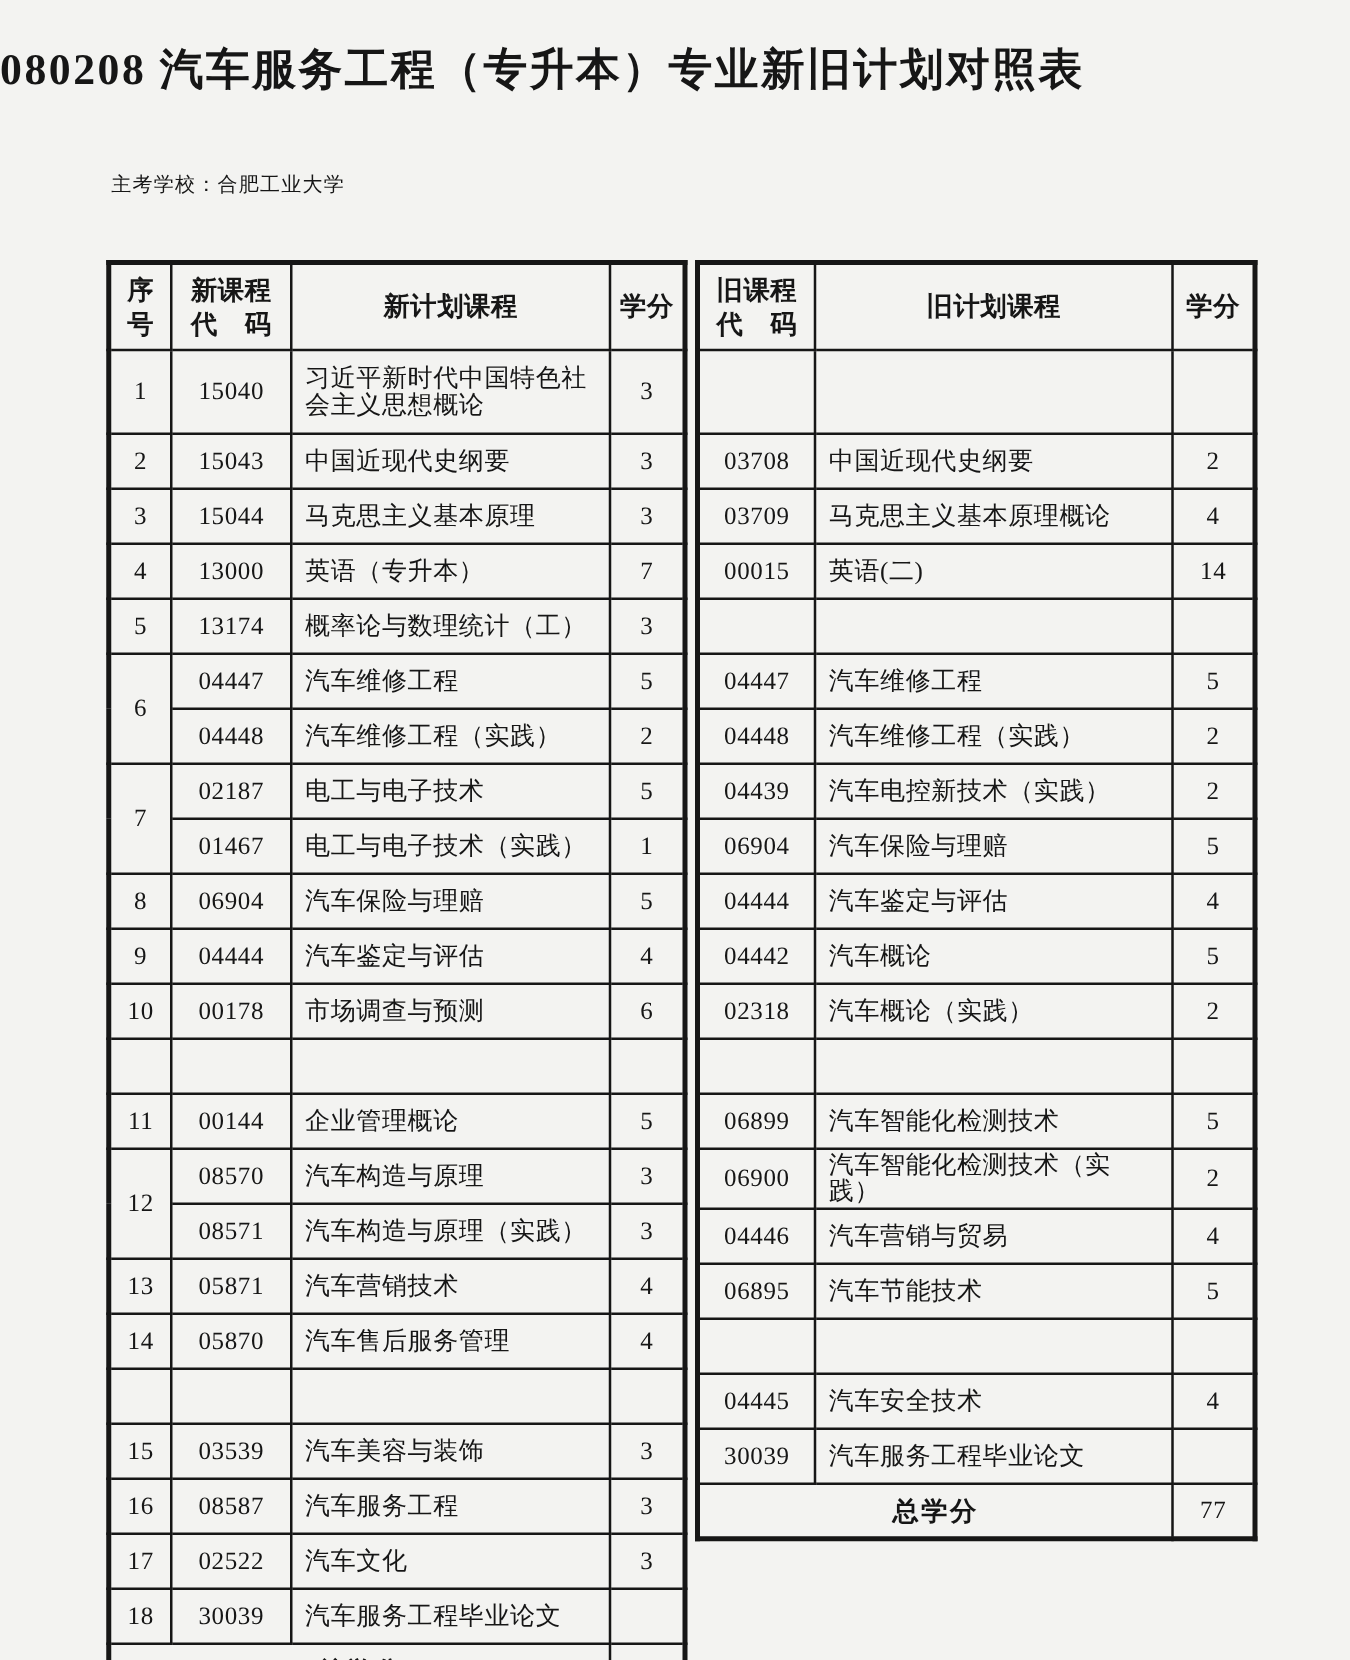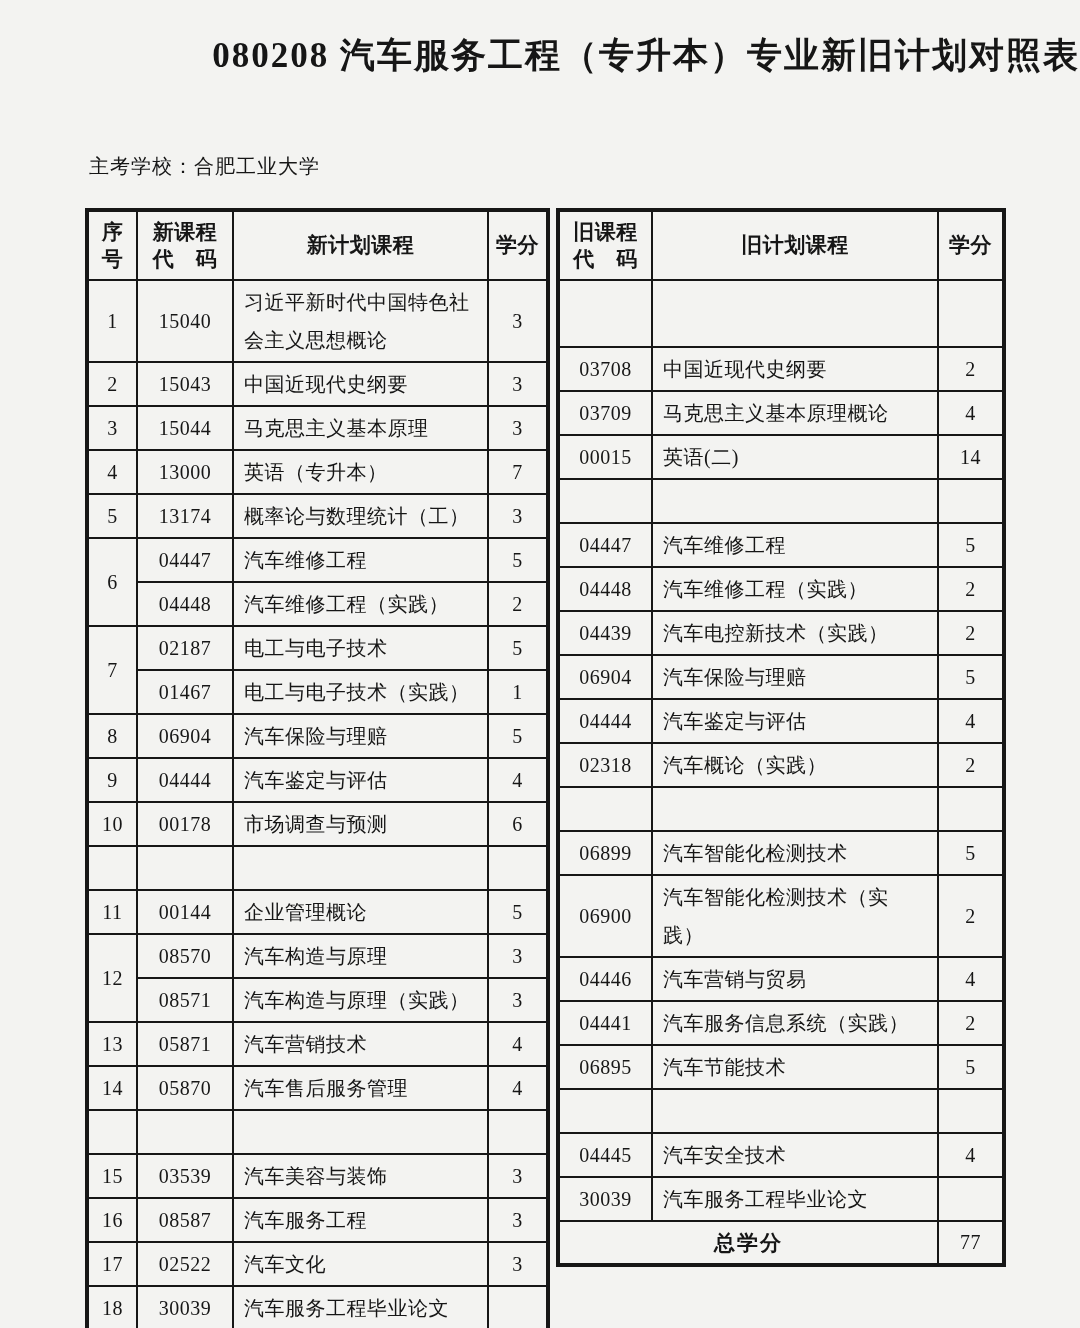--- a/index.html
+++ b/index.html
@@ -7,27 +7,27 @@
     width:1080px; height:1328px;
     background:#f3f3f1;
     font-family:"Liberation Serif","DejaVu Serif",serif;
     color:#161616;
   }
   .page {
     position:relative; width:1080px; height:1328px; overflow:hidden;
   }
   .doc-title {
     position:absolute; top:32px; left:0; width:100%;
-    text-align:right;
+    text-align:left;
     font-size:35px; font-weight:700; letter-spacing:2px;
     white-space:nowrap;
   }
   .doc-subtitle {
-    position:absolute; left:89px; top:153px;
-    font-size:20px; letter-spacing:1px;
+    position:absolute; left:89px; top:138px;
+    font-size:16px; letter-spacing:1px;
   }
   .tables-wrap {
     position:absolute; left:85px; top:168px;
     display:flex; align-items:flex-start; gap:6px;
   }
   table.grid {
     border-collapse:collapse; table-layout:fixed;
     border:4px solid #161616;
     background:transparent;
     margin-top:40px;
@@ -37,21 +37,21 @@
     box-sizing:border-box;
     height:44px;
     font-size:20px;
     text-align:center;
     vertical-align:middle;
     padding:0 4px;
     letter-spacing:0.5px;
     overflow:hidden;
   }
   table.grid td.name {
-    text-align:left; padding:2px 10px; line-height:38px;
+    text-align:left; padding:2px 10px; line-height:21px;
   }
   table.grid td.head {
     font-weight:700; white-space:pre-line; line-height:27px; font-size:21px;
   }
   table.grid td.total {
     font-weight:700; font-size:21px; letter-spacing:2px;
   }
 </style>
 </head>
 <body>
@@ -278,20 +278,25 @@
             <td class="code">06904</td>
             <td class="name">汽车保险与理赔</td>
             <td class="credit">5</td>
           </tr>
           <tr>
             <td class="code">04444</td>
             <td class="name">汽车鉴定与评估</td>
             <td class="credit">4</td>
           </tr>
           <tr>
+            <td class="code">04442</td>
+            <td class="name">汽车概论</td>
+            <td class="credit">5</td>
+          </tr>
+          <tr>
             <td class="code">02318</td>
             <td class="name">汽车概论（实践）</td>
             <td class="credit">2</td>
           </tr>
           <tr>
             <td class="code"></td>
             <td class="name"></td>
             <td class="credit"></td>
           </tr>
           <tr>
@@ -303,25 +308,20 @@
             <td class="code">06900</td>
             <td class="name">汽车智能化检测技术（实践）</td>
             <td class="credit">2</td>
           </tr>
           <tr>
             <td class="code">04446</td>
             <td class="name">汽车营销与贸易</td>
             <td class="credit">4</td>
           </tr>
           <tr>
-            <td class="code">04441</td>
-            <td class="name">汽车服务信息系统（实践）</td>
-            <td class="credit">2</td>
-          </tr>
-          <tr>
             <td class="code">06895</td>
             <td class="name">汽车节能技术</td>
             <td class="credit">5</td>
           </tr>
           <tr>
             <td class="code"></td>
             <td class="name"></td>
             <td class="credit"></td>
           </tr>
           <tr>

